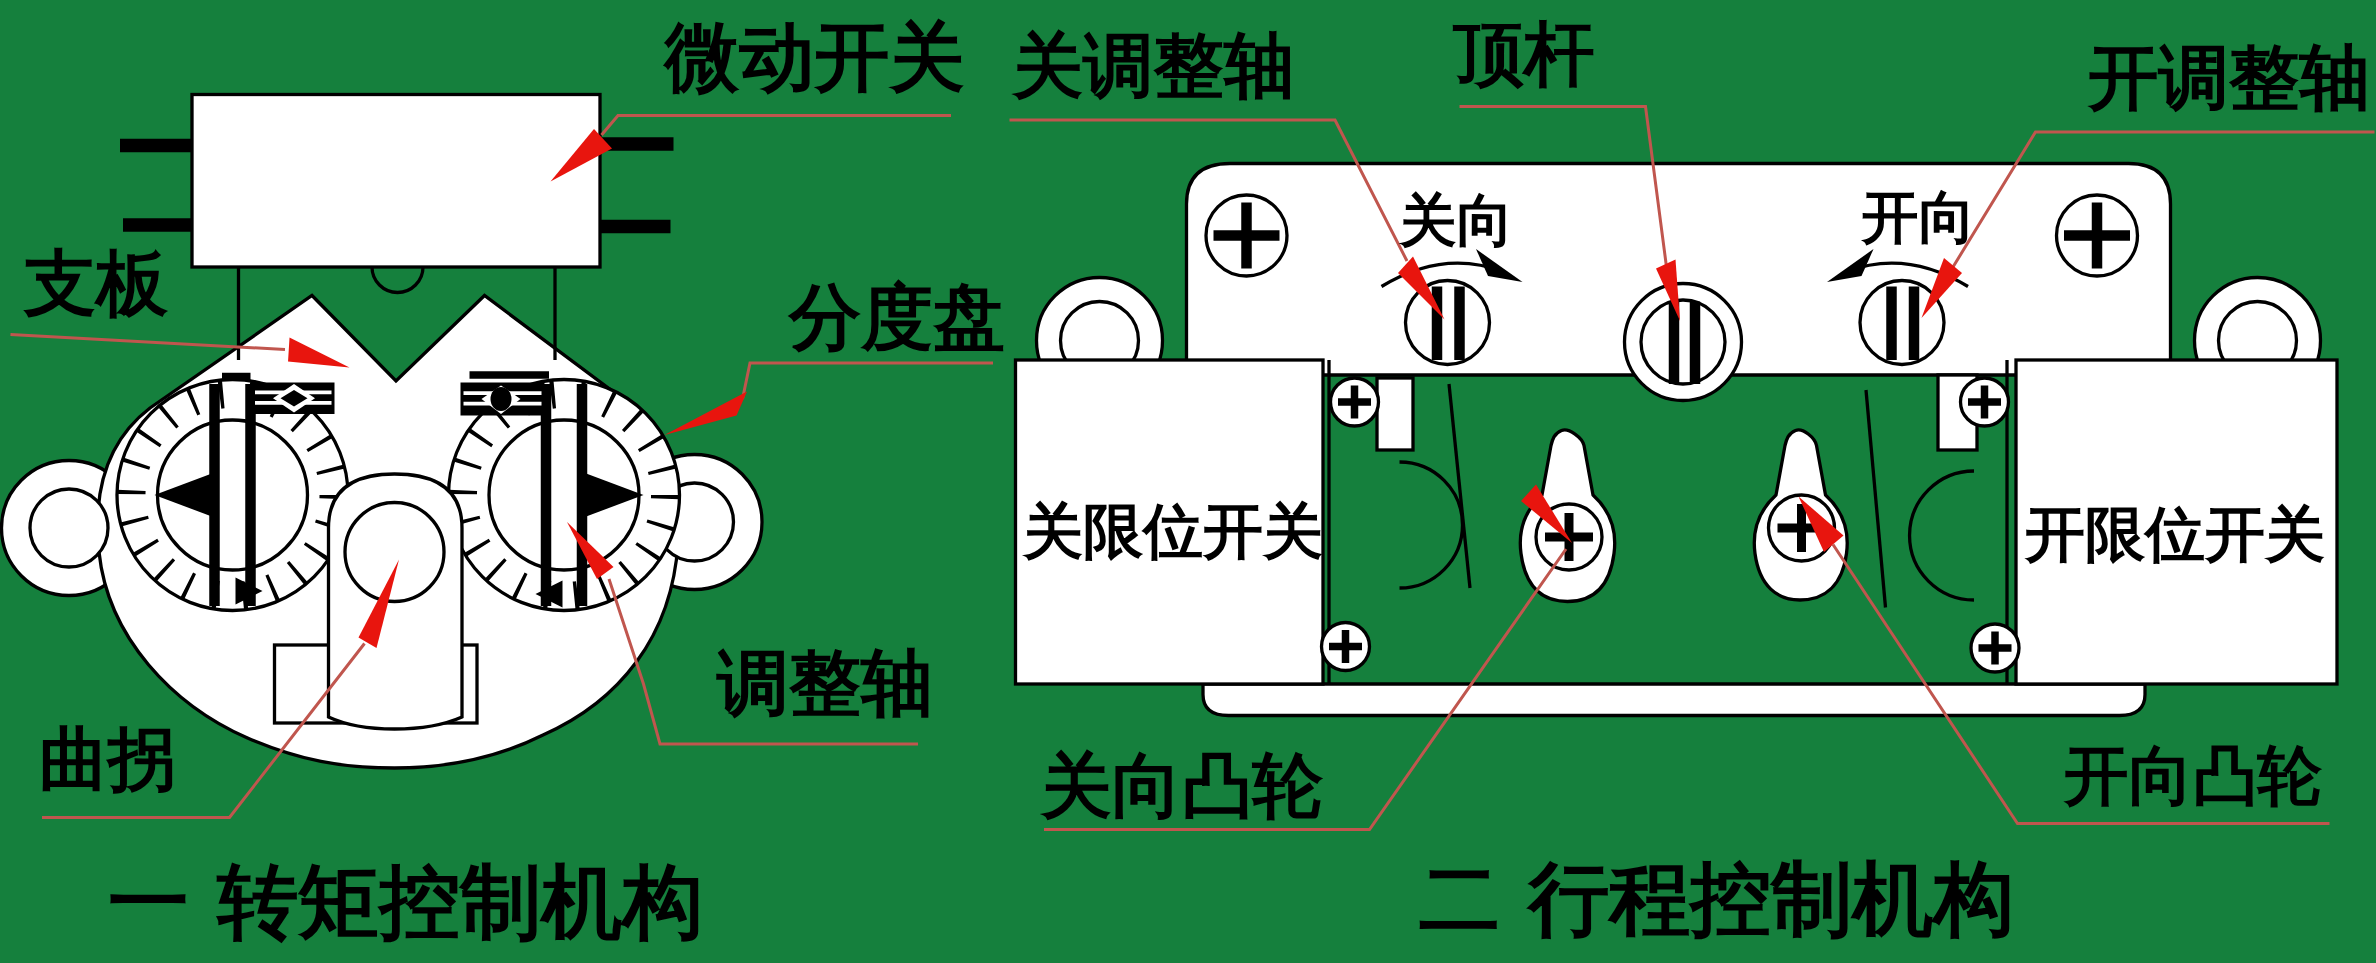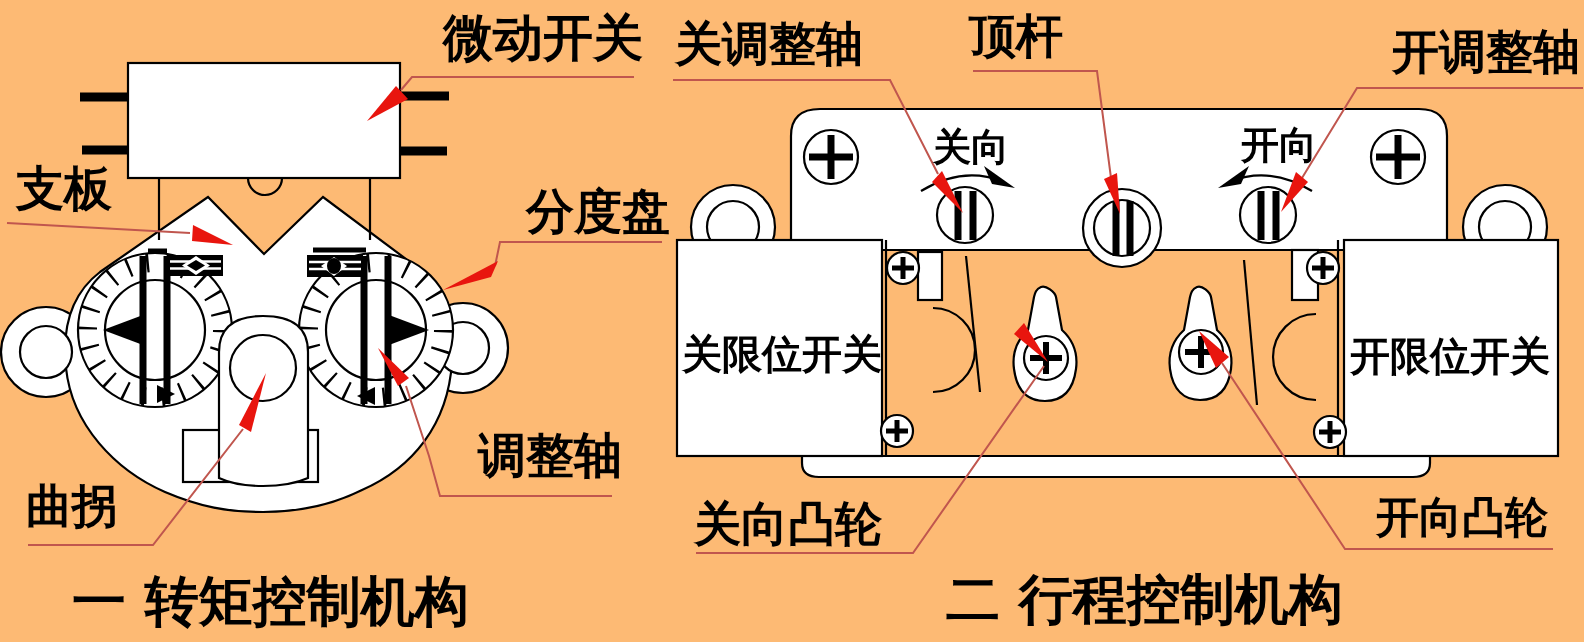--- a/index.html
+++ b/index.html
@@ -1,16 +1,16 @@
 <!DOCTYPE html>
 <html><head>
 <meta charset="utf-8">
 <style>
   html,body{margin:0;padding:0;background:#ffffff;}
-  .canvas{position:relative;width:1584px;height:642px;background:#fdba74;overflow:hidden;}
+  .canvas{position:relative;width:1584px;height:642px;background:#15803d;overflow:hidden;}
   svg{position:absolute;left:0;top:0;}
   .ln{stroke:#000000;stroke-width:2.2;fill:none;}
   .f{fill:#ffffff;}
   .blk{fill:#000000;stroke:none;}
   .term{stroke:#000000;stroke-width:9;fill:none;}
   .bar7{stroke:#000000;stroke-width:7;fill:none;}
   .cross7{stroke:#000000;stroke-width:7;fill:none;}
   .cross6{stroke:#000000;stroke-width:6;fill:none;}
   .cross5{stroke:#000000;stroke-width:5;fill:none;}
   .wht{stroke:#ffffff;stroke-width:2.5;fill:none;}

